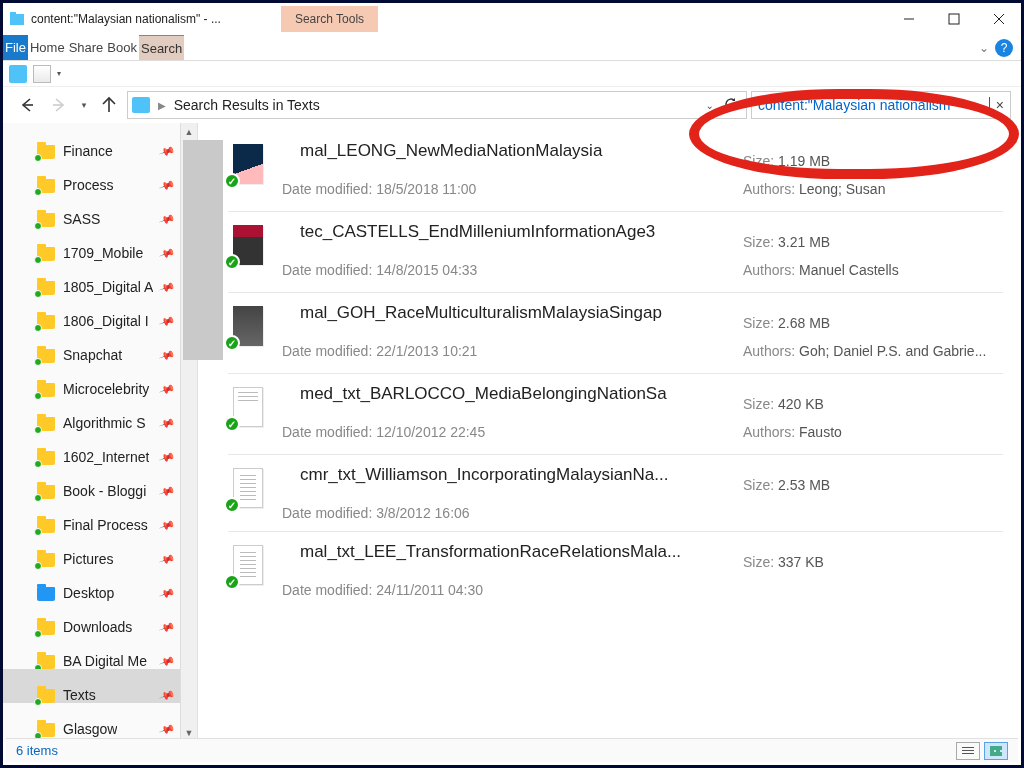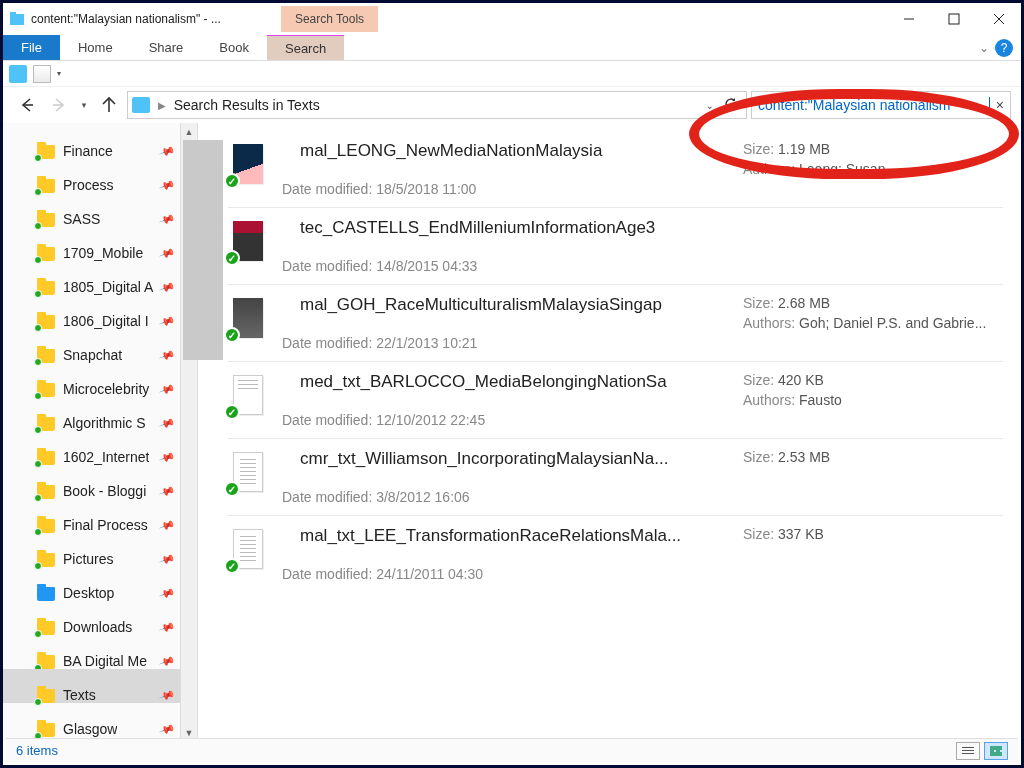--- a/index.html
+++ b/index.html
@@ -9,21 +9,21 @@
   .titlebar { display: flex; align-items: center; height: 32px; background: #fff; }
   .titlebar .icon-doc { width: 16px; height: 16px; margin: 0 6px; }
   .titlebar .title { font-size: 12px; color: #222; flex: 0 0 auto; max-width: 220px; white-space: nowrap; overflow: hidden; text-overflow: ellipsis; }
   .titlebar .search-tools { margin-left: 60px; background: #f6c9b2; padding: 6px 14px; font-size: 12px; color: #444; }
   .titlebar .spacer { flex: 1; }
   .titlebar .winbtn { width: 45px; height: 30px; display: flex; align-items: center; justify-content: center; }
   .titlebar .winbtn svg { stroke: #222; }
 
   
   .ribbon { display: flex; align-items: stretch; height: 26px; background: #fff; border-bottom: 1px solid #ddd; }
-  .ribbon .tab { padding: 0 18px; display: flex; align-items: center; font-size: 13px; color: #444; }
+  .ribbon .tab { padding: 0 2px; display: flex; align-items: center; font-size: 13px; color: #444; }
   .ribbon .tab.file { background: #1979ca; color: #fff; }
   .ribbon .tab.active { background: #e2cbbf; color: #333; border-top: 1px solid #d946ef; }
   .ribbon .right { margin-left: auto; display: flex; align-items: center; padding-right: 8px; gap: 6px; }
   .ribbon .chev { color: #777; font-size: 12px; }
   .ribbon .help { width: 18px; height: 18px; border-radius: 50%; background: #1a85e0; color: #fff; font-size: 12px; display: flex; align-items: center; justify-content: center; }
 
   
   .qat { display: flex; align-items: center; height: 26px; padding: 0 6px; gap: 6px; border-bottom: 1px solid #eee; }
   .qat .folder-ico { width: 18px; height: 18px; background: #4fc3f7; border-radius: 2px; position: relative; }
   .qat .props-ico { width: 18px; height: 18px; background: linear-gradient(#fff,#eaeaea); border: 1px solid #bbb; position: relative; }
@@ -78,21 +78,21 @@
   .thumb .pg.cover3 { background: linear-gradient(#444,#666); border:none;}
   .thumb .pg .lines { position:absolute; inset:6px; background: repeating-linear-gradient(#bbb 0,#bbb 1px, transparent 1px, transparent 4px);}
   .thumb .pg .lines.halftop { inset:4px 4px 24px 4px;}
   .thumb .chk { position:absolute; width:16px;height:16px;border-radius:50%;background:#19a319;border:2px solid #fff; left:-4px; bottom:-2px; display:flex;align-items:center;justify-content:center;color:#fff;font-size:10px;font-weight:bold;}
   .file-main { flex: 1; min-width: 0;}
   .file-name { font-size: 17px; color: #222; white-space:nowrap; overflow:hidden; text-overflow: ellipsis; margin-left: 18px; }
   .file-sub { font-size: 14px; color: #888; margin-top: 20px;}
   .file-sub .lbl { color:#888; }
   .file-sub .val { color:#888; }
   .file-right { width: 260px; flex: 0 0 260px; font-size: 14px;}
-  .file-right .line { margin-bottom: 4px; white-space:nowrap; overflow:hidden; text-overflow: ellipsis;}
+  .file-right .line { margin-bottom: 4px; white-space:nowrap; overflow:hidden; text-overflow: ellipsis; margin-top: 12px;}
   .file-right .lbl { color:#888; }
   .file-right .val { color:#555; }
 
   
   .status { position:absolute; left:3px; right:3px; bottom:3px; height:24px; background:#fafafa; border-top:1px solid #e0e0e0; display:flex; align-items:center; padding: 0 10px; font-size:13px; color:#0a66c0;}
   .status .spacer {flex:1;}
   .status .viewbtn { width:24px;height:18px;border:1px solid #aaa;margin-left:4px;display:flex;align-items:center;justify-content:center;}
   .status .viewbtn.active{ background:#cfe6ff; border-color:#5aa2e8;}
   .status .viewbtn .bars { width:12px;display:flex;flex-direction:column;gap:2px;}
   .status .viewbtn .bars span{height:1px;background:#555;}
@@ -341,20 +341,24 @@
       </div>
       <div class="file-row">
         <div class="thumb">
           <div class="pg cover2"></div>
           <div class="chk">✓</div>
         </div>
         <div class="file-main">
           <div class="file-name">tec_CASTELLS_EndMilleniumInformationAge3</div>
           <div class="file-sub"><span class="lbl">Date modified:</span> <span class="val">14/8/2015 04:33</span></div>
         </div>
+        <div class="file-right">
+          <div class="line"><span class="lbl">Size:</span> <span class="val">3.21 MB</span></div>
+          <div class="line"><span class="lbl">Authors:</span> <span class="val">Manuel Castells</span></div>
+        </div>
       </div>
       <div class="file-row">
         <div class="thumb">
           <div class="pg cover3"></div>
           <div class="chk">✓</div>
         </div>
         <div class="file-main">
           <div class="file-name">mal_GOH_RaceMulticulturalismMalaysiaSingap</div>
           <div class="file-sub"><span class="lbl">Date modified:</span> <span class="val">22/1/2013 10:21</span></div>
         </div>

